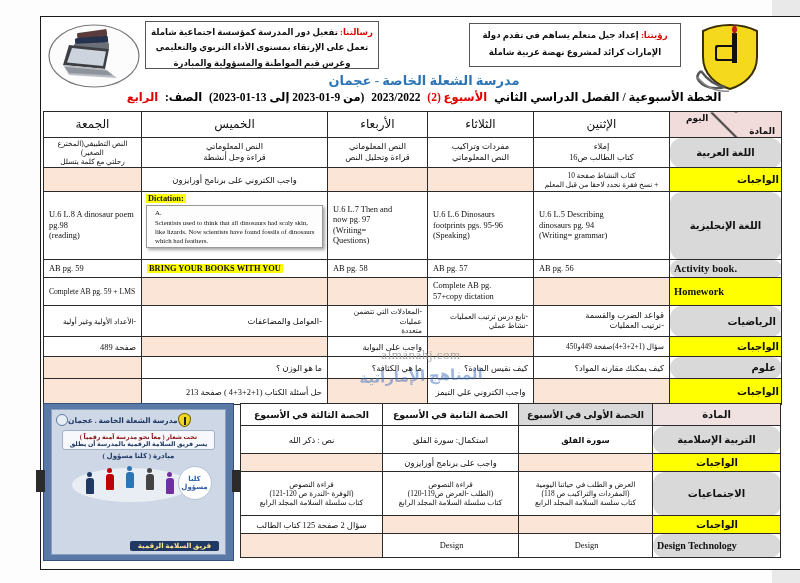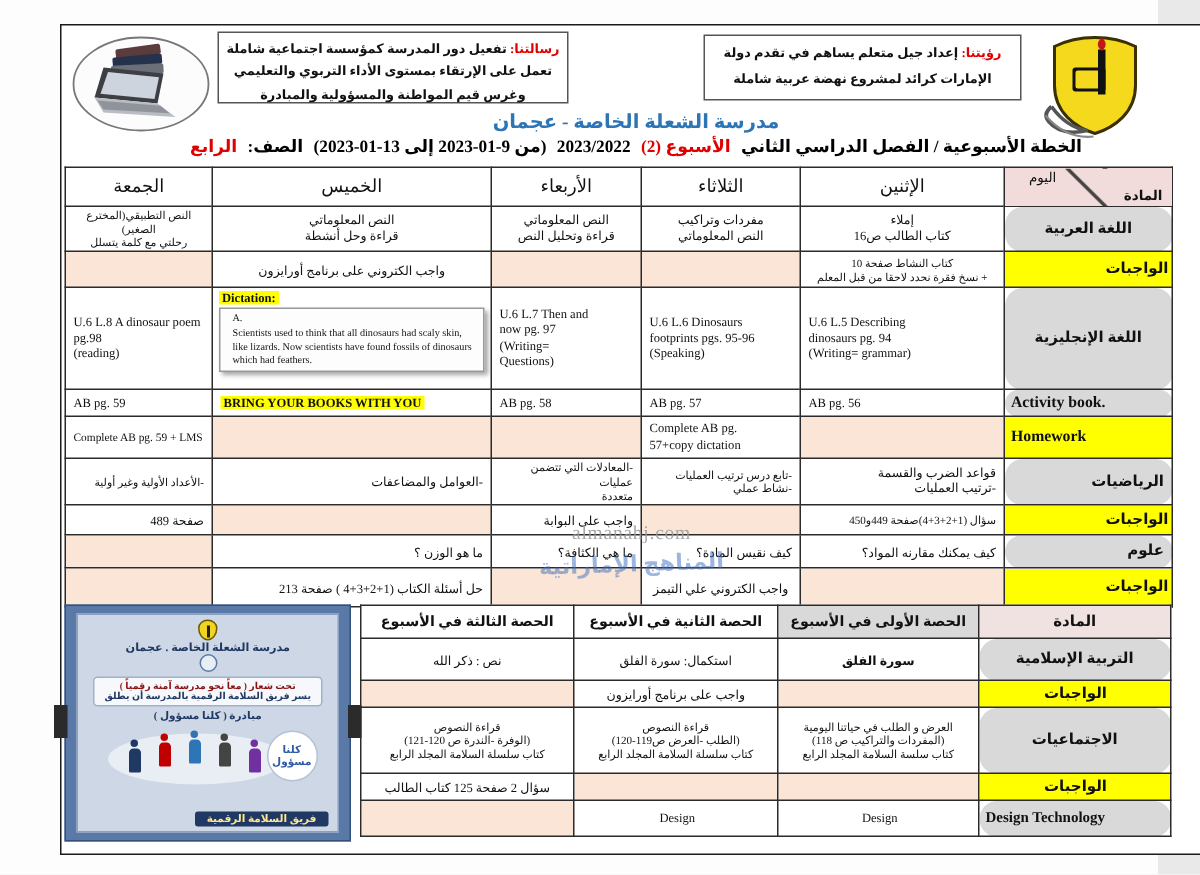--- a/index.html
+++ b/index.html
@@ -39,40 +39,40 @@
   .lbl { background:#d9d9d9; font-weight:bold; font-size:10px; direction:rtl;border-radius:12px; }
   .hwlbl { background:#ffff00; font-weight:bold; font-size:10px; direction:rtl;
            text-align:right; padding-right:2px; }
   .lbl-en { direction:ltr; text-align:left; padding-left:4px; font-size:10.5px; }
   .tr-right { text-align:right; padding-right:5px; }
   .salmon { background:#fbe5d6; }
   .ar { direction:rtl; }
   .ltr { direction:ltr; text-align:left; padding-left:5px; }
   .corner { background:#f2dcdb; position:relative; padding:0;
             background-image:linear-gradient(45deg,transparent 47.5%,#444 47.5%,#444 50%,transparent 50%); }
-  .corner .c-top { position:absolute; top:1px; left:16px; font-size:9px; font-weight:normal; direction:rtl; }
+  .corner .c-top { position:absolute; top:1px; left:16px; font-size:9px; font-weight:bold; direction:rtl; }
   .corner .c-bottom { position:absolute; bottom:1px; right:6px; font-size:9px; font-weight:bold; direction:rtl; }
   .hl { background:#ffff00; padding:0 2px; font-weight:bold; }
   .dict-cell { vertical-align:top; text-align:left; direction:ltr; padding:2px 4px; }
   .dict-box { margin-top:2px; border:1px solid #999; box-shadow:2px 2px 3px rgba(0,0,0,.35);
               background:#fdfdfd; font-size:6.8px; line-height:1.35; text-align:left;
               padding:2px 3px 2px 8px; white-space:pre-line; }
   .subjhdr { background:#efe2e1; font-weight:bold; font-size:10px; direction:rtl; }
   .seshdr { font-weight:bold; font-size:9.5px; direction:rtl; }
   .ses1 { background:#d9d9d9; }
 
   
   .bottom { position:absolute; left:2px; top:386px; width:738px; direction:rtl;
             display:flex; gap:6px; }
   .poster { width:192px; height:158px; position:relative;
             background:#5b79a6; border:1.5px solid #34507c; padding:5px 7px; }
   .poster-inner { width:100%; height:100%; background:#cdd7e5; border:1px solid #8aa0c0;
                   position:relative; direction:rtl; }
   .p-head { display:flex; align-items:center; justify-content:flex-end;
-            padding:3px 4px 1px 4px;flex-direction:column; }
+            padding:3px 4px 1px 4px; }
   .p-school { color:#1f3864; font-weight:bold; font-size:7.5px; }
   .p-shield { width:13px; height:14px; background:#f2d522; border-radius:50% 50% 50% 50%/40% 40% 60% 60%;
               border:1px solid #6b5b00; position:relative; }
   .p-shield::after { content:""; position:absolute; left:5px; top:3px; width:2px; height:8px; background:#222; }
   .p-globe { width:12px; height:12px; border:1px solid #5a7ba6; border-radius:50%; background:#e8eef6; }
   .p-box { margin:2px 10px; background:#f6f8fb; border:1px solid #9fb2cc; border-radius:3px;
            text-align:center; padding:2px; }
   .p-line1 { color:#8a1010; font-size:6.3px; font-weight:bold; }
   .p-line2 { color:#1f3864; font-size:6.3px; font-weight:bold; }
   .p-line3 { text-align:center; color:#1f3864; font-size:7px; font-weight:bold; margin-top:1px; }

